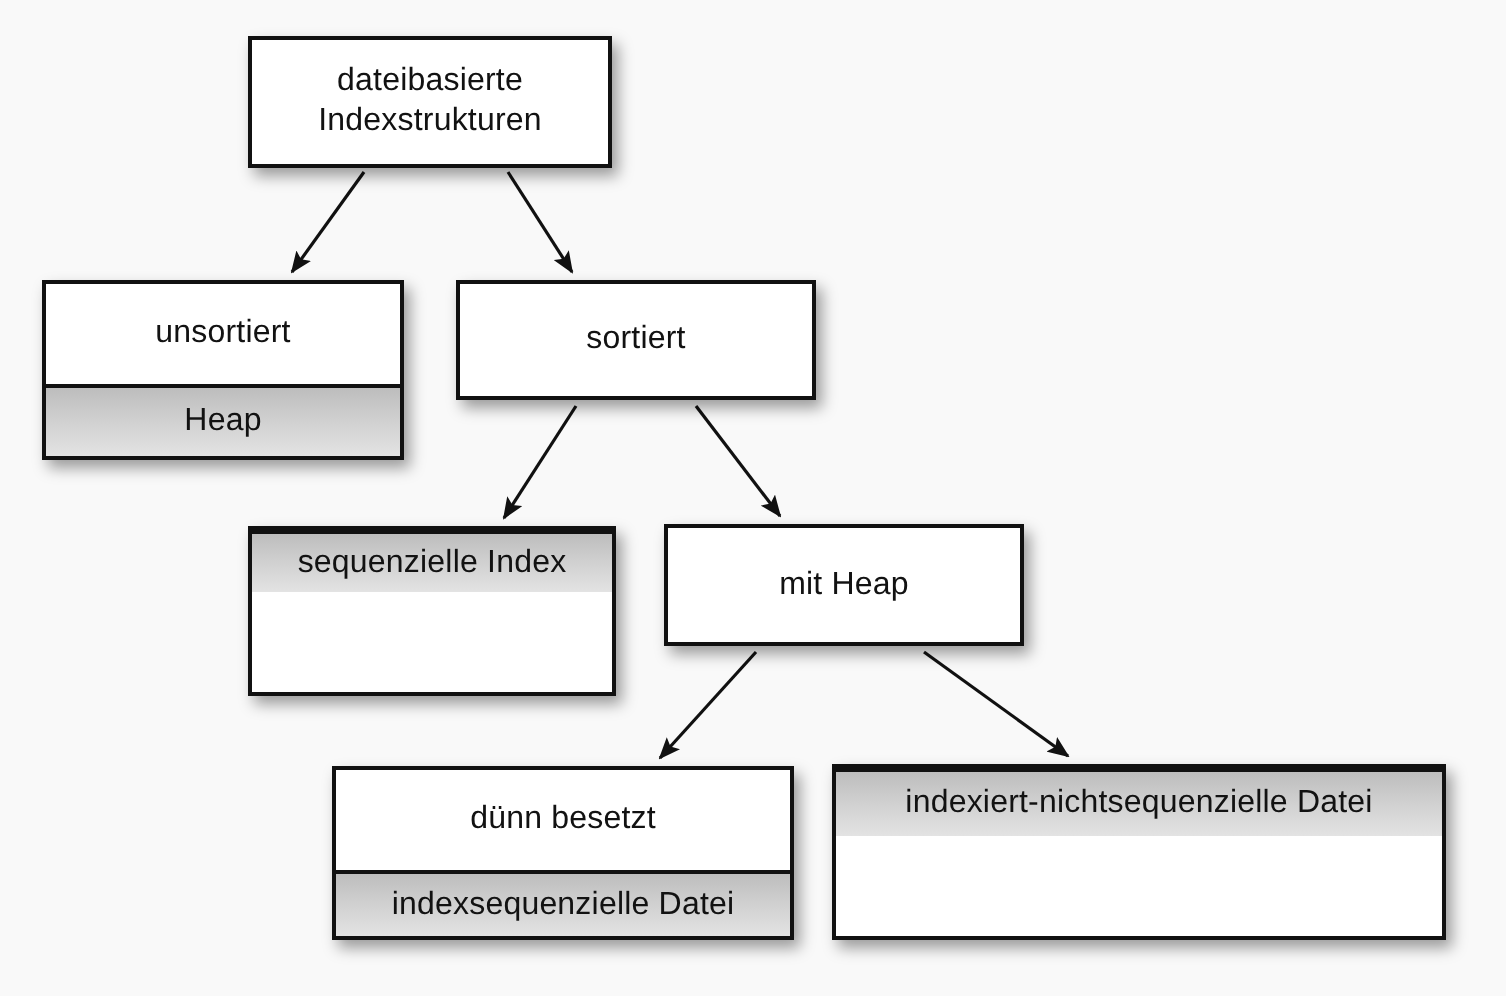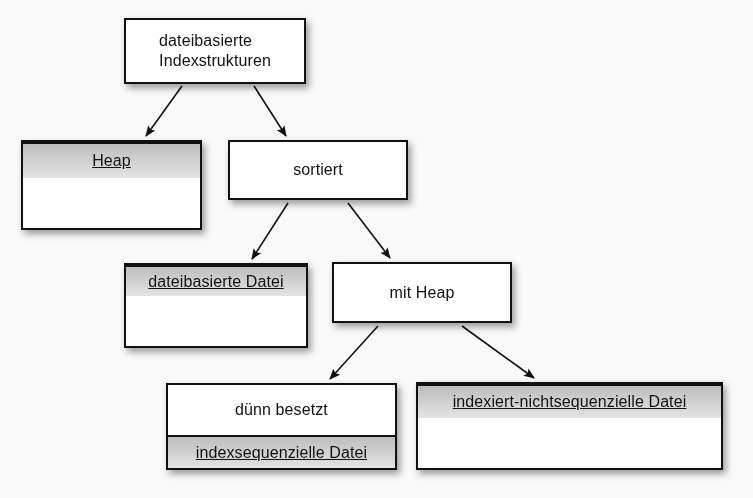--- a/index.html
+++ b/index.html
@@ -39,37 +39,36 @@
   .node-title {
     box-sizing: border-box;
     width: 100%;
     display: flex;
     align-items: center;
     justify-content: center;
     background: #ffffff;
     color: #121212;
     font-size: 16px;
     line-height: 1.25;
-    text-align: left;
+    text-align: center;
     white-space: pre-line;
     letter-spacing: 0.1px;
   }
   .node-sub {
     box-sizing: border-box;
     width: 100%;
     display: flex;
     align-items: center;
     justify-content: center;
     border-top: 2px solid #111111;
     background: linear-gradient(to bottom, #bdbdbd 0%, #cfcfcf 45%, #e3e3e3 100%);
     color: #121212;
     font-size: 16px;
     text-align: center;
     letter-spacing: 0.1px;
-    text-decoration: underline;
   }
   .has-sub > .node-title {
     height: 50px;
   }
   .node.plain > .node-title {
     height: 100%;
   }
 </style>
 </head>
 <body>
@@ -89,27 +88,28 @@
         <line x1="378" y1="326" x2="330" y2="379" stroke="#111111" stroke-width="1.6" marker-end="url(#arrowhead)"></line>
         <line x1="462" y1="326" x2="534" y2="378" stroke="#111111" stroke-width="1.6" marker-end="url(#arrowhead)"></line>
       </g>
   </svg>
   <div id="nodes-group">
       <div class="node plain" style="left: 124px; top: 18px; width: 182px; height: 66px;">
         <div class="node-title">dateibasierte
 Indexstrukturen</div>
       </div>
       <div class="node has-sub" style="left: 21px; top: 140px; width: 181px; height: 90px;">
+        <div class="node-title">unsortiert</div>
         <div class="node-sub" style="height: 36px;">Heap</div>
       </div>
       <div class="node plain" style="left: 228px; top: 140px; width: 180px; height: 60px;">
         <div class="node-title">sortiert</div>
       </div>
       <div class="node has-sub" style="left: 124px; top: 263px; width: 184px; height: 85px;">
-        <div class="node-sub" style="height: 31px;">dateibasierte Datei</div>
+        <div class="node-sub" style="height: 31px;">sequenzielle Index</div>
       </div>
       <div class="node plain" style="left: 332px; top: 262px; width: 180px; height: 61px;">
         <div class="node-title">mit Heap</div>
       </div>
       <div class="node has-sub" style="left: 166px; top: 383px; width: 231px; height: 87px;">
         <div class="node-title">dünn besetzt</div>
         <div class="node-sub" style="height: 33px;">indexsequenzielle Datei</div>
       </div>
       <div class="node has-sub" style="left: 416px; top: 382px; width: 307px; height: 88px;">
         <div class="node-sub" style="height: 34px;">indexiert-nichtsequenzielle Datei</div>

